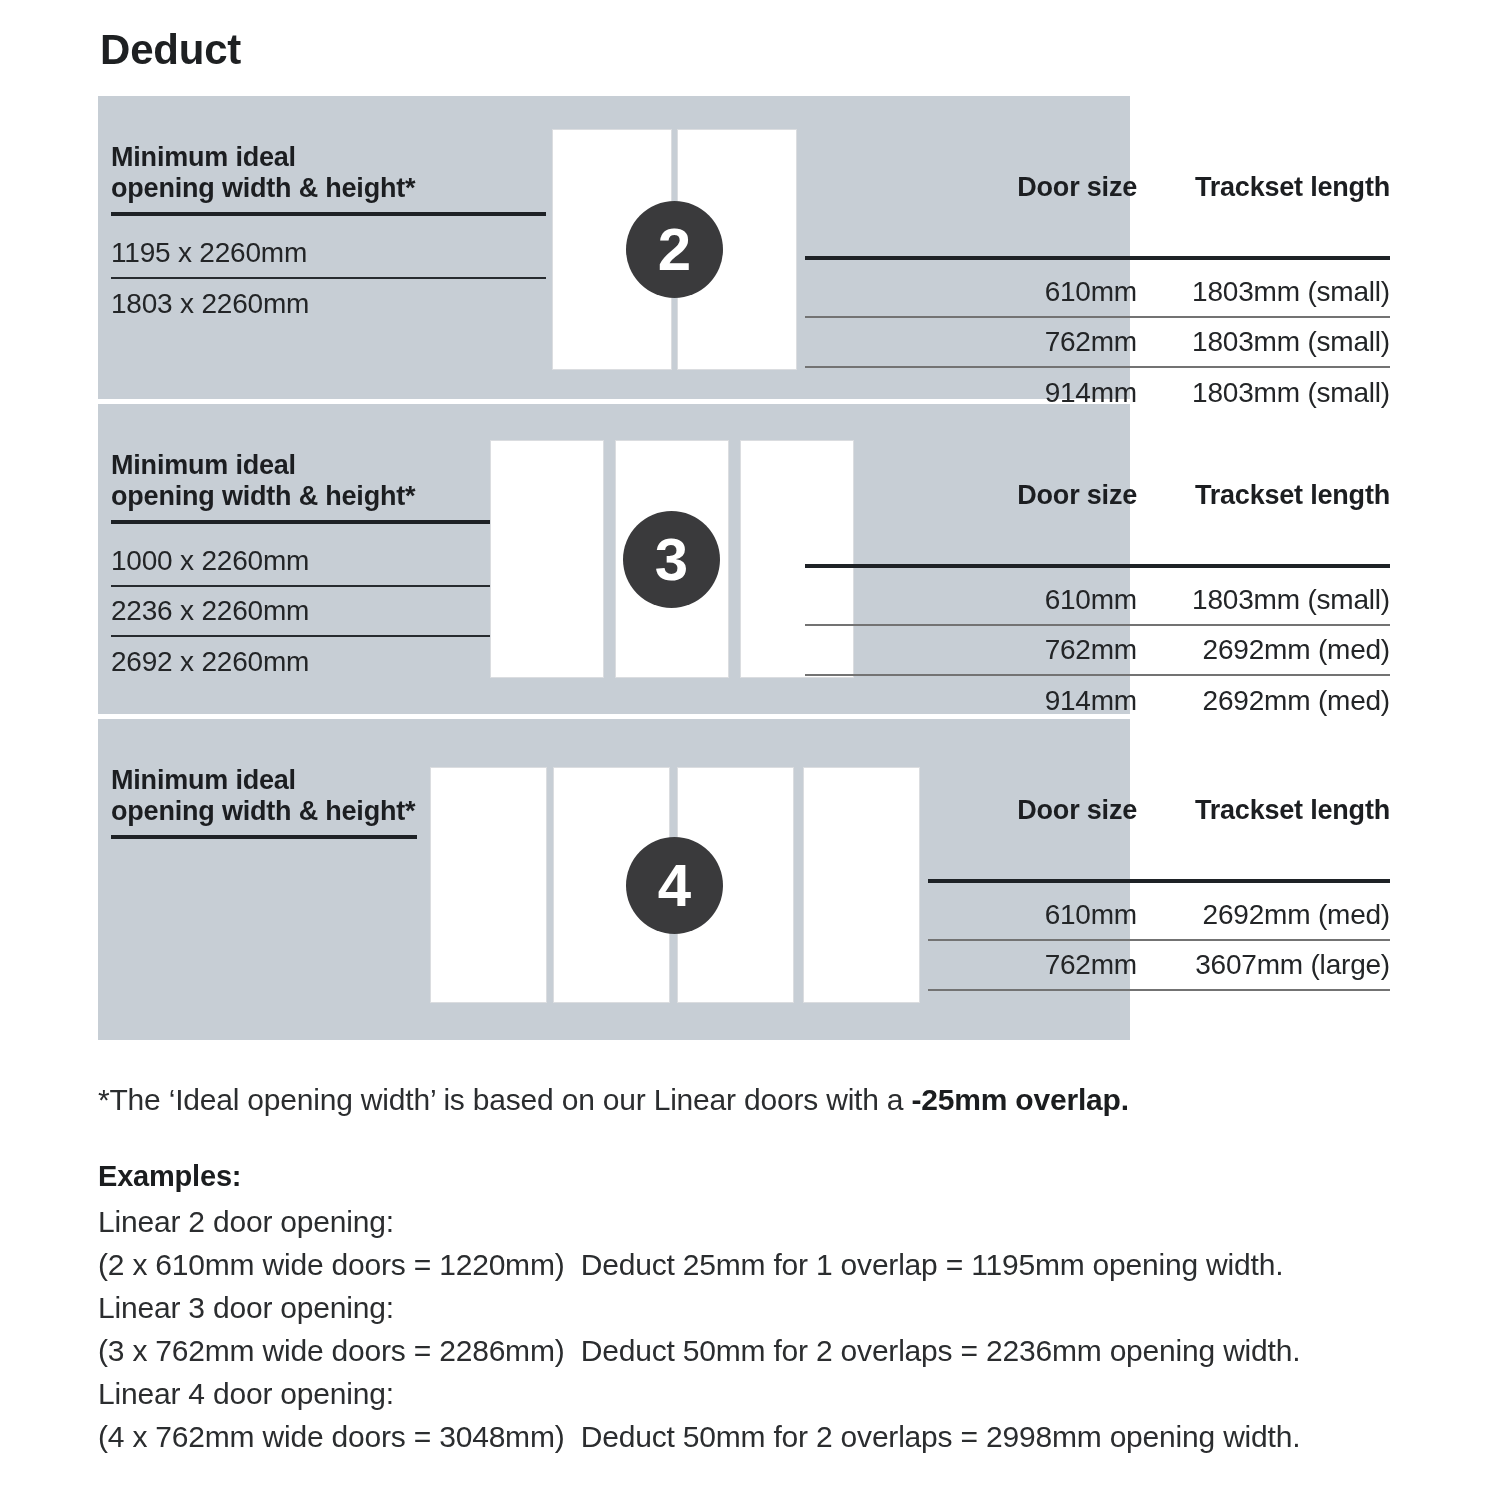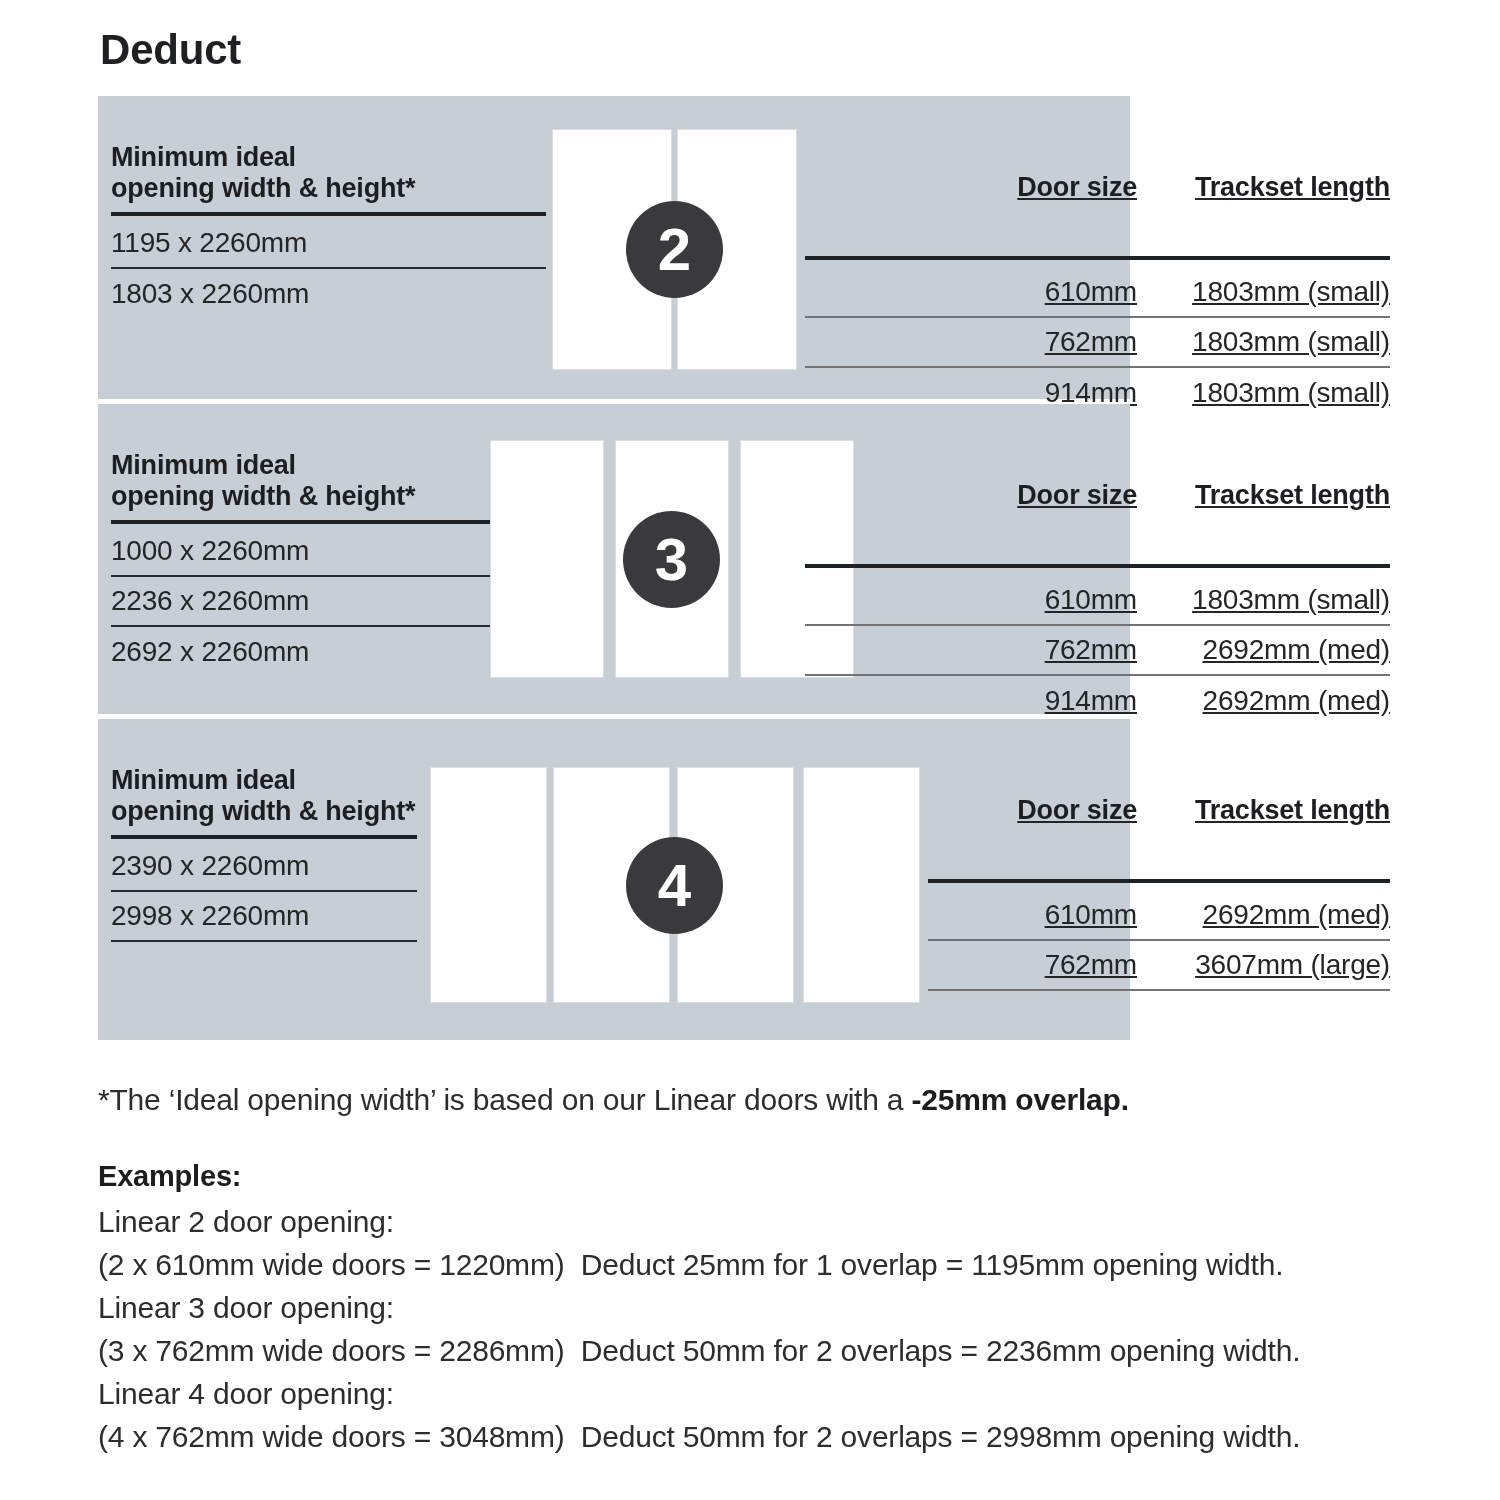--- a/index.html
+++ b/index.html
@@ -28,21 +28,21 @@
   .sec.s1{height:303px;}
   .sec.s2{height:310px;}
   .sec.s3{height:321px;}
 
   
   .ltable{position:absolute;left:13px;top:0;padding-top:46px;}
   .s1 .ltable,.s2 .ltable{width:435px;}
   .s3 .ltable{width:306px;}
   .lhdr{font-size:27px;font-weight:700;line-height:31px;height:62px;margin-bottom:8px;color:#1c1e21;}
   .thick-rule{height:4px;background:var(--line-dark);}
-  .lrows{padding-top:3px;}
+  .lrows{padding-top:13px;}
   .lrow{height:50px;display:flex;align-items:center;font-size:28px;border-bottom:2px solid #272b2f;}
   .sec:not(.closed) .lrow:last-child{border-bottom:none;}
 
   
   .door{
     position:absolute;background:#ffffff;
     border:1px solid rgba(90,100,112,0.22);
   }
   .s1 .door{top:33px;height:241px;width:120px;}
   .s1 .door.d1{left:454px;}.s1 .door.d2{left:579px;}
@@ -54,21 +54,21 @@
     position:absolute;width:97px;height:97px;border-radius:50%;
     background:var(--badge-bg);color:#ffffff;
     display:flex;align-items:center;justify-content:center;
     font-size:60px;font-weight:700;letter-spacing:0;
   }
   .s1 .badge{left:528px;top:105px;}
   .s2 .badge{left:525px;top:107px;}
   .s3 .badge{left:528px;top:118px;}
 
   
-  .rtable{position:absolute;top:0;padding-top:76px;text-decoration:underline;}
+  .rtable{position:absolute;top:0;padding-top:76px;}
   .s1 .rtable,.s2 .rtable{left:707px;width:585px;}
   .s3 .rtable{left:830px;width:462px;}
   .rhdr{height:84px;display:flex;align-items:flex-start;font-size:27px;font-weight:700;color:#1c1e21;}
   .rrows{padding-top:8px;}
   .rrow{height:50px;display:flex;align-items:center;font-size:28px;border-bottom:2px solid #737373;}
   .sec:not(.closed) .rrow:last-child{border-bottom:none;}
   .c1{flex:1 1 auto;text-align:right;}
   .c2{flex:0 0 253px;text-align:right;}
 
   
@@ -186,28 +186,20 @@
     </div>
   </section>
 
   <section class="sec s3 closed">
     <div class="ltable">
       <div class="lhdr">
         <div>Minimum ideal</div>
         <div>opening width &amp; height*</div>
       </div>
       <div class="thick-rule"></div>
-      <div class="lrows">
-        <div class="lrow">
-            <span>2390 x 2260mm</span>
-          </div>
-        <div class="lrow">
-            <span>2998 x 2260mm</span>
-          </div>
-      </div>
     </div>
     <div class="door d1"></div>
     <div class="door d2"></div>
     <div class="door d3"></div>
     <div class="door d4"></div>
     <div class="badge">
         <span>4</span>
       </div>
     <div class="rtable">
       <div class="rhdr">

